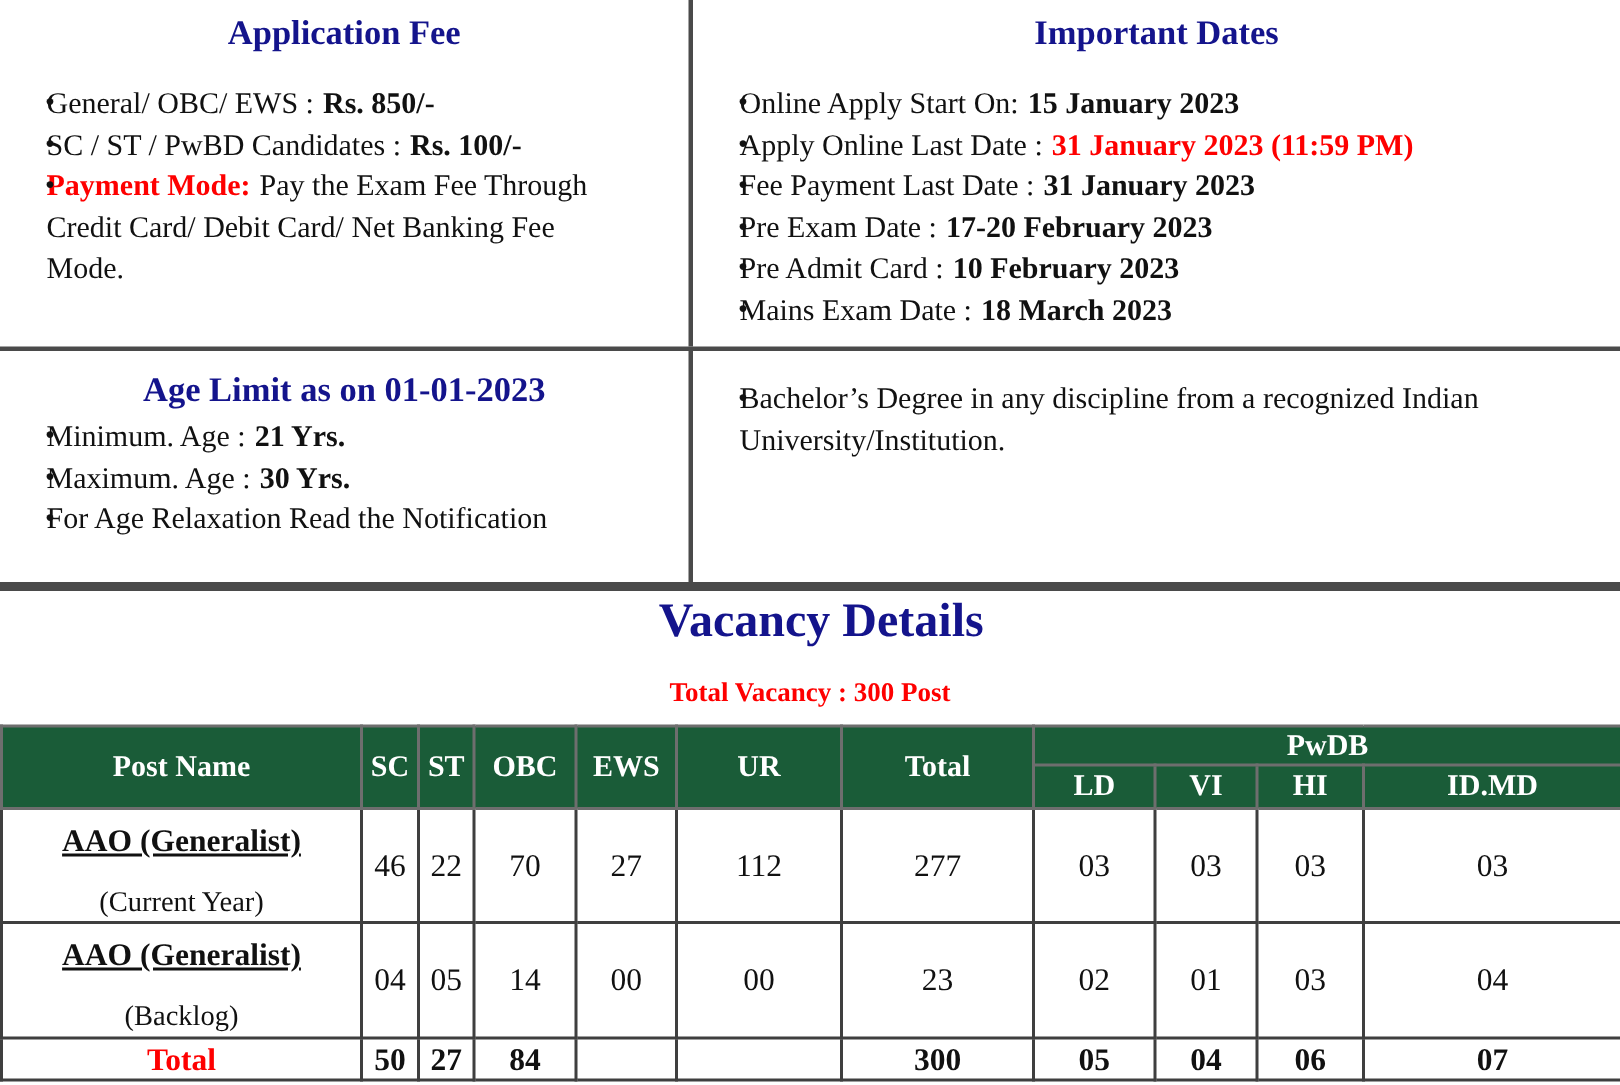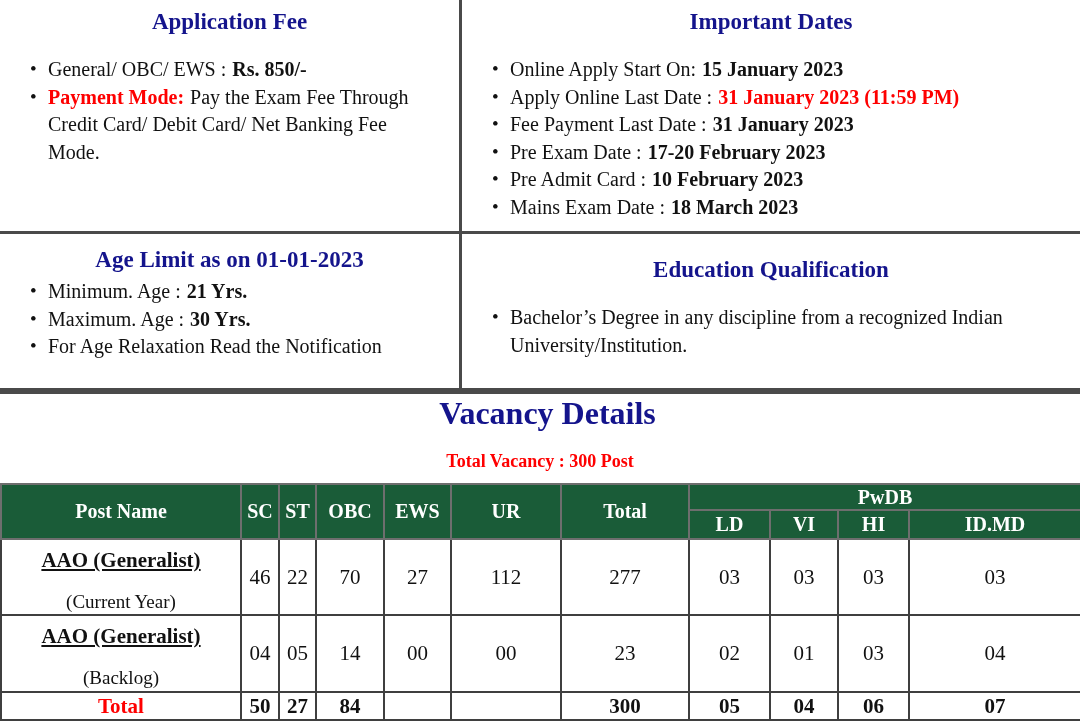--- a/index.html
+++ b/index.html
@@ -18,21 +18,21 @@
   .sec-title {
     margin: 7px 0 0; text-align: center;
     font-size: 23px; line-height: 30px; font-weight: bold;
     color: var(--heading-blue, #14148c);
   }
   .sec-title.mt-age { margin-top: 11px; }
   .sec-title.mt-edu { margin-top: 21px; }
   ul.blist { list-style: none; margin: 19px 0 0; padding: 0; }
   ul.blist.mt-age { margin-top: 3px; }
   ul.blist li {
-    position: relative; padding-left: 48px; padding-right: 14px;
+    position: relative; padding-left: 31px; padding-right: 14px;
     font-size: 20px; line-height: 27.5px;
   }
   ul.blist li::before {
     content: "\2022"; position: absolute; left: 30px; top: -1px;
     font-size: 19px; color: #111;
   }
   .lbl { }
   .val { font-weight: bold; margin-left: 6px; }
   .red { color: var(--highlight-red, #fe0000); }
   .redbold { color: var(--highlight-red, #fe0000); font-weight: bold; }
@@ -75,20 +75,23 @@
 <body>
 
 <div class="top-row">
   <section class="col-l">
     <h2 class="sec-title">Application Fee</h2>
     <ul class="blist">
       <li>
         <span class="lbl">General/ OBC/ EWS  :</span><span class="val">Rs. 850/-</span>
       </li>
       <li>
+        <span class="lbl">SC / ST / PwBD Candidates :</span><span class="val">Rs. 100/-</span>
+      </li>
+      <li>
         <span class="redbold">Payment Mode:</span><span class="wraptext">Pay the Exam Fee Through Credit Card/ Debit Card/ Net Banking Fee
 Mode.</span>
       </li>
     </ul>
   </section>
   <section class="col-r">
     <h2 class="sec-title">Important Dates</h2>
     <ul class="blist">
       <li>
         <span class="lbl">Online Apply Start On:</span><span class="val">15 January 2023</span>
@@ -121,21 +124,20 @@
       </li>
       <li>
         <span class="lbl">Maximum. Age :</span><span class="val">30 Yrs.</span>
       </li>
       <li>
         <span class="lbl">For Age Relaxation Read the Notification</span>
       </li>
     </ul>
   </section>
   <section class="col-r">
-    <h2 class="sec-title mt-edu">Education Qualification</h2>
     <ul class="blist">
       <li>
         <span class="lbl">Bachelor’s Degree in any discipline from a recognized Indian University/Institution.</span>
       </li>
     </ul>
   </section>
 </div>
 
 <h2 class="vacancy-title">Vacancy Details</h2>
 <div class="vacancy-sub">Total Vacancy : 300 Post</div>

